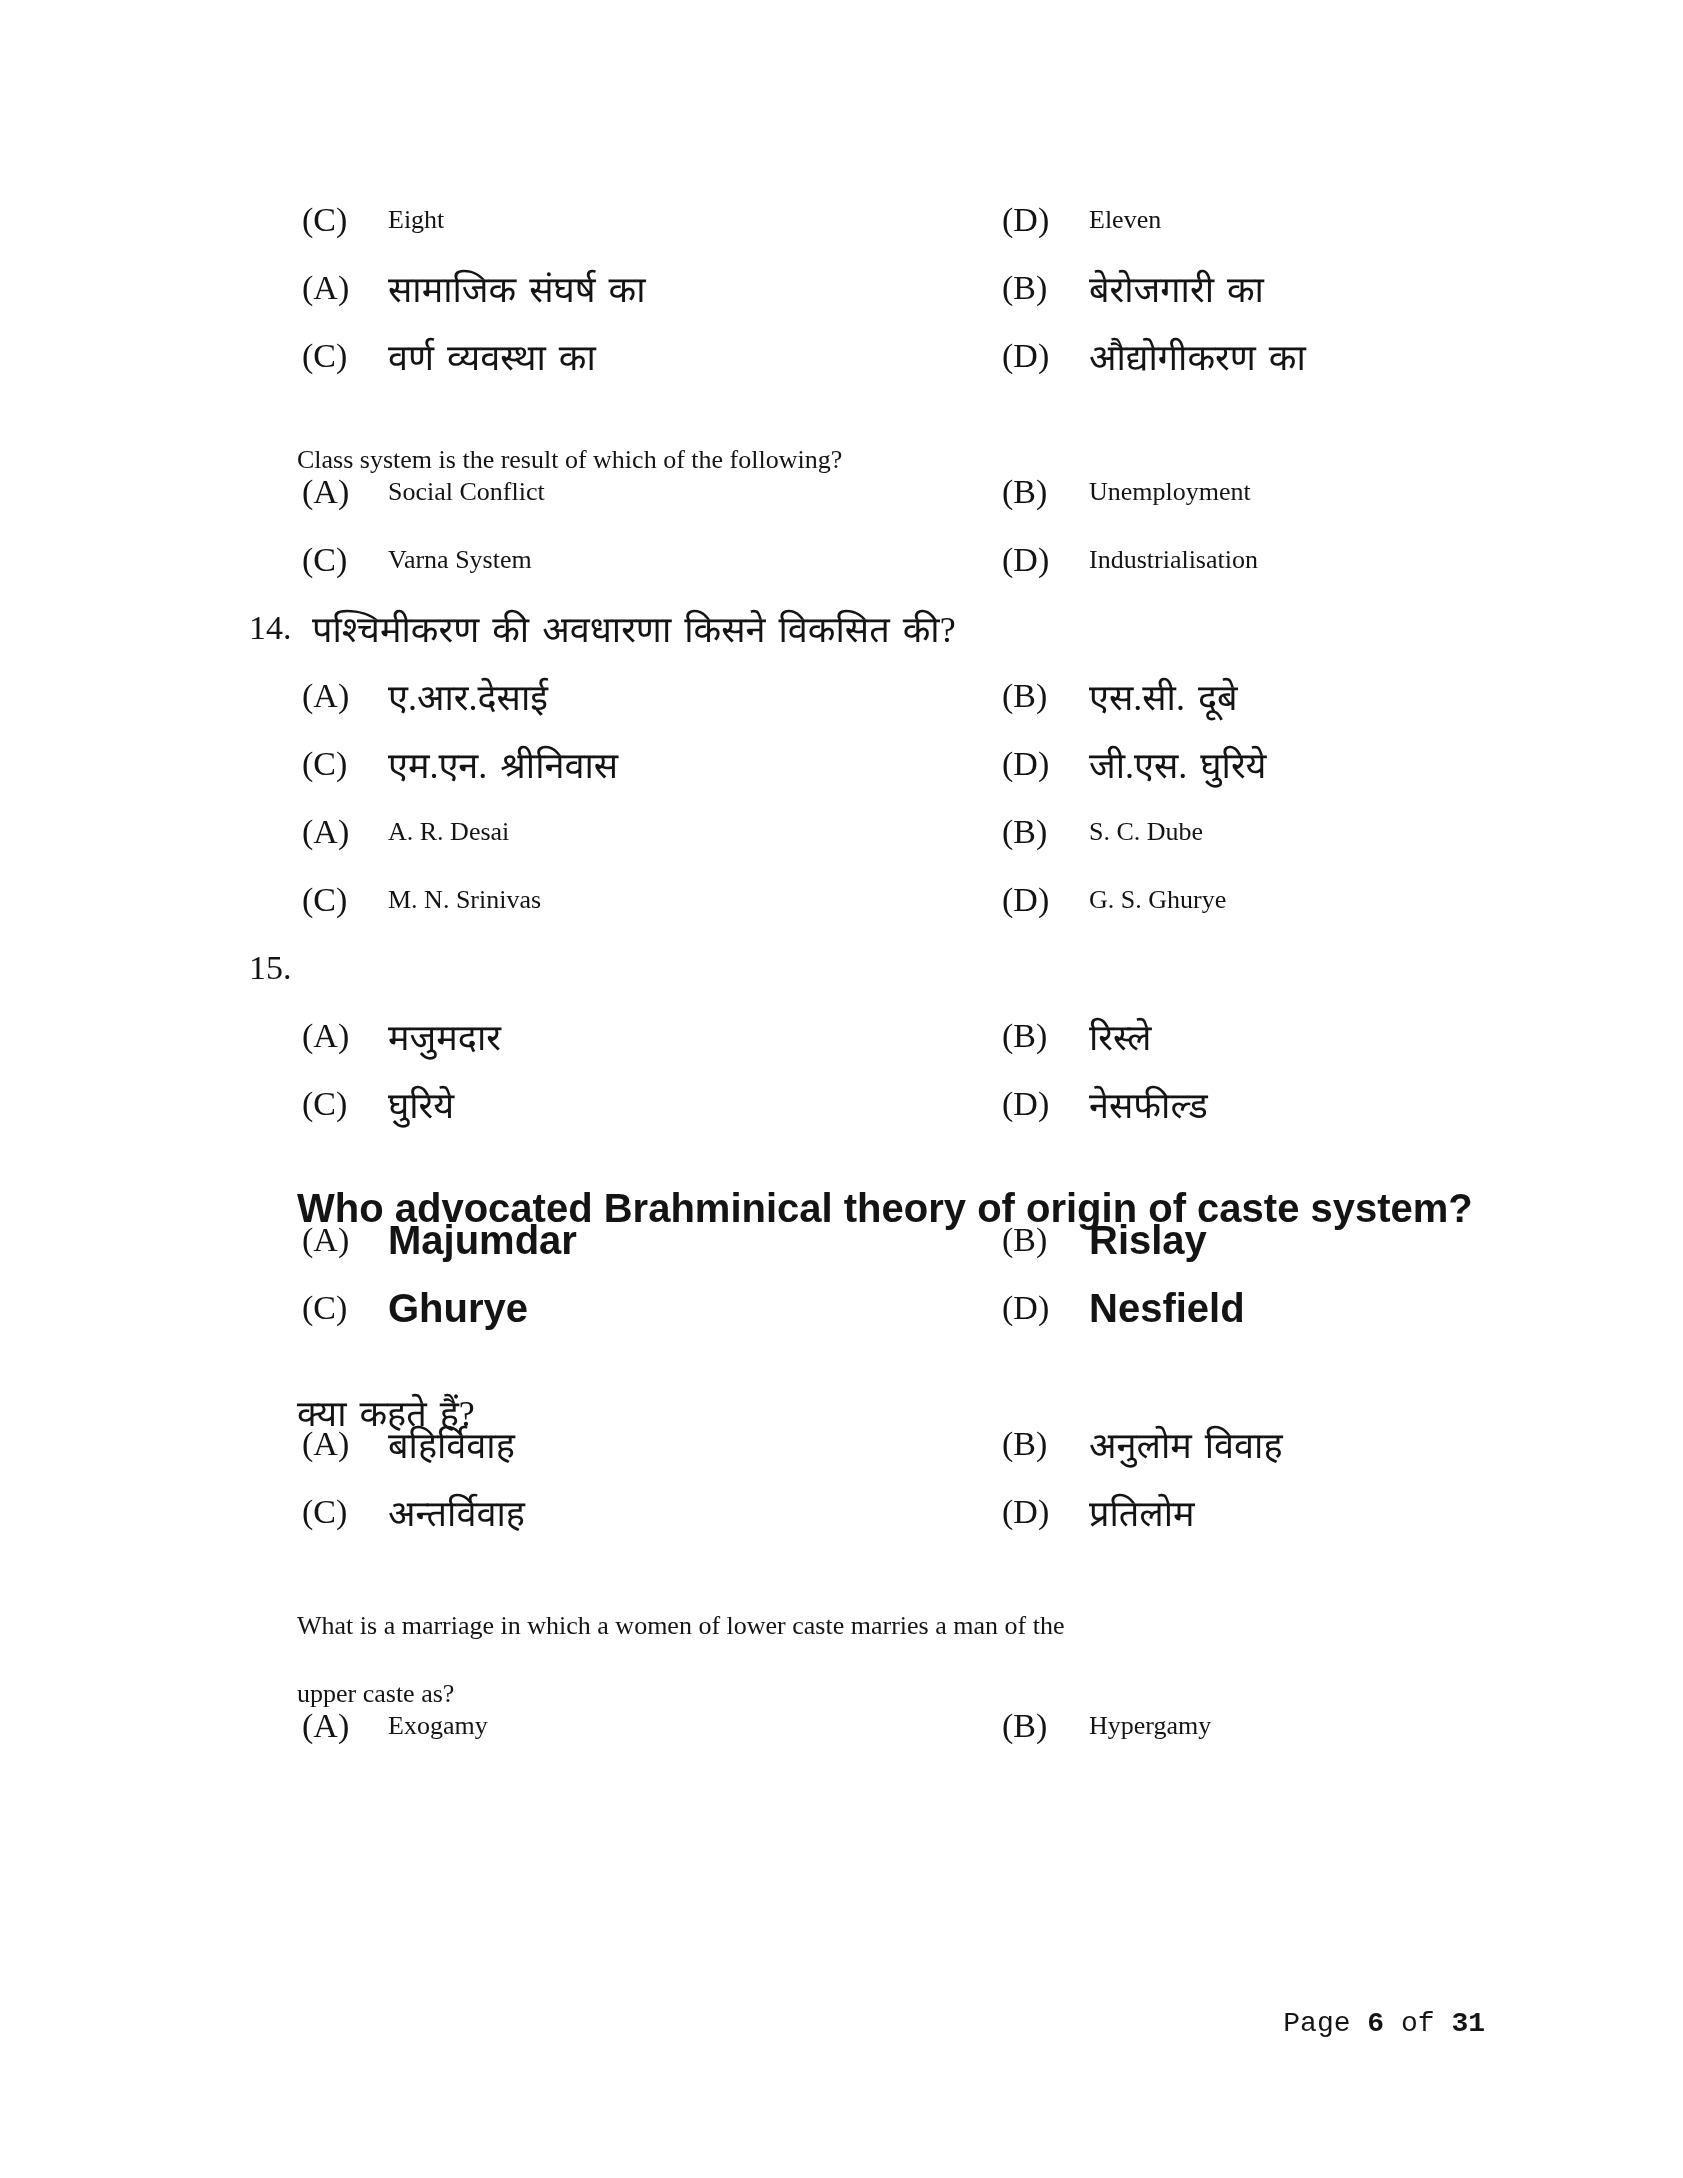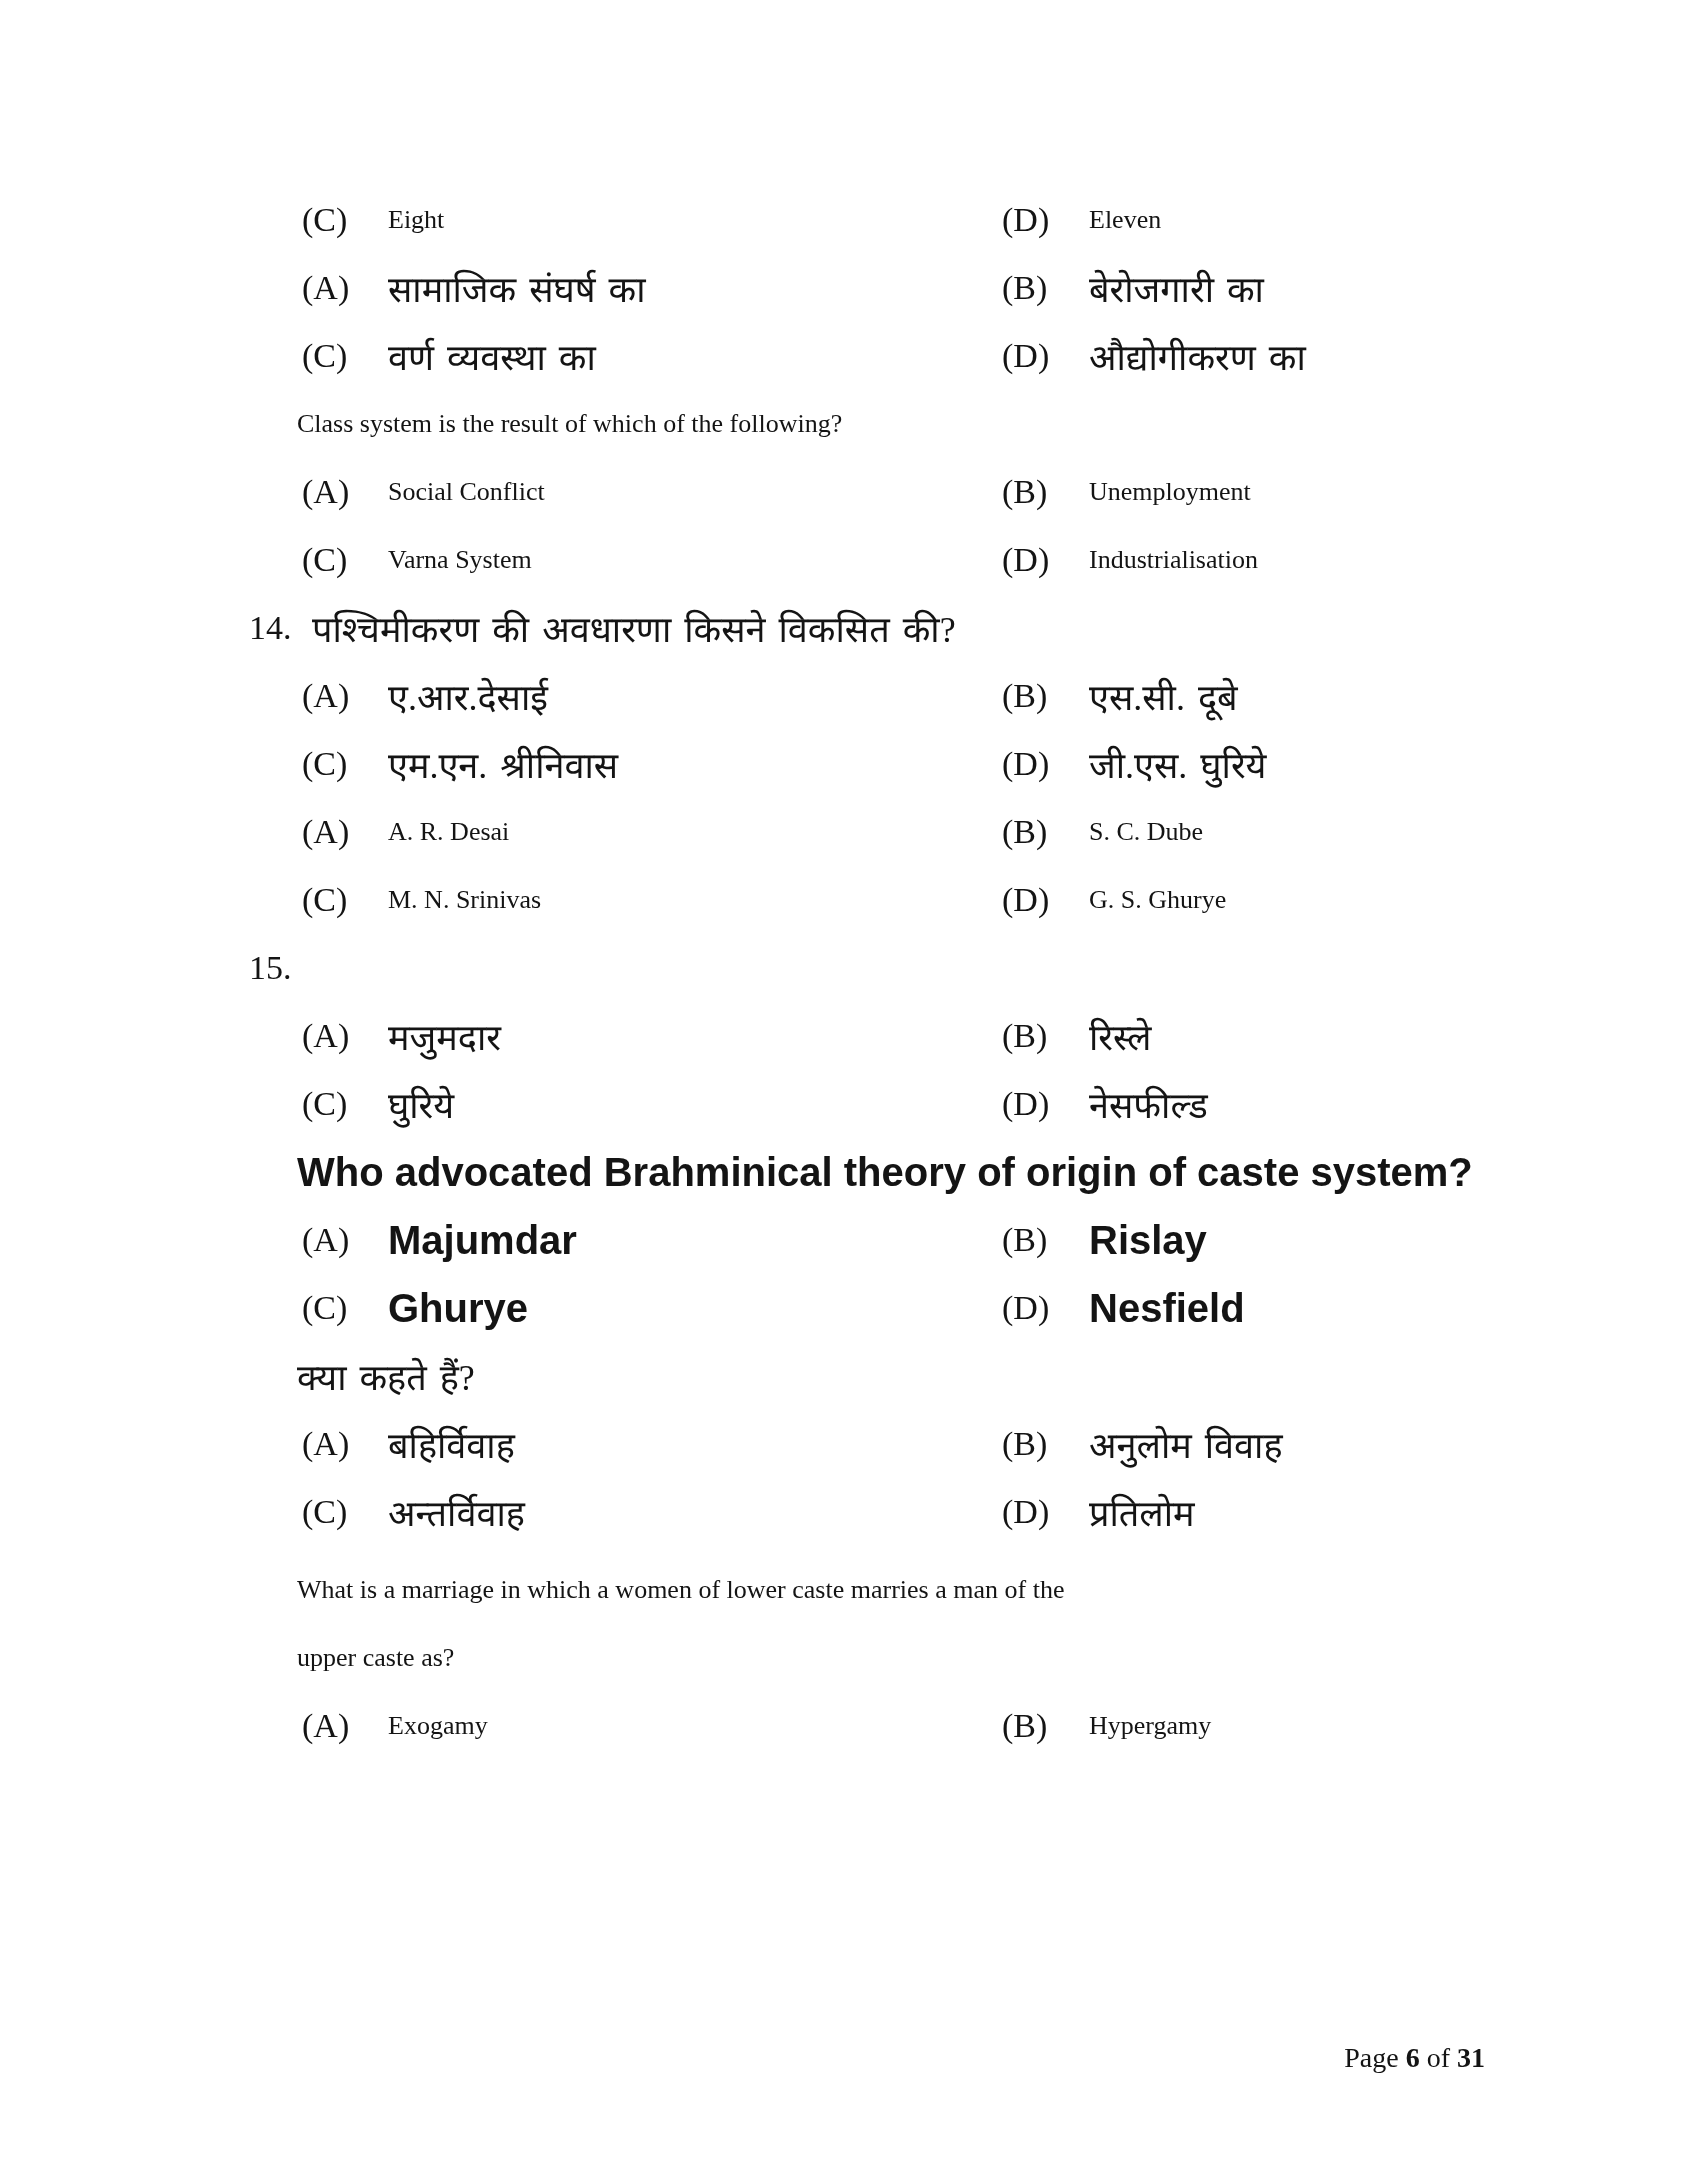--- a/index.html
+++ b/index.html
@@ -22,26 +22,26 @@
   .sans{font-family:"Liberation Sans","DejaVu Sans",sans-serif;font-size:40px;font-weight:600;}
   .hindi{font-family:"Liberation Serif","DejaVu Serif",serif;font-size:36px;word-spacing:4px;}
   .lbl{font-family:"Liberation Serif","DejaVu Serif",serif;font-size:34px;}
   .lbl.a{left:302px;}
   .txt.a{left:388px;}
   .lbl.b{left:1002px;}
   .txt.b{left:1089px;}
   .qnum{left:249px;font-family:"Liberation Serif","DejaVu Serif",serif;font-size:34px;}
   .qnum.numsans{font-family:"Liberation Sans","DejaVu Sans",sans-serif;font-size:33px;font-weight:600;}
   .qtext{left:312px;}
-  .sub{left:297px;}
+  .sub{left:297px;margin-top:36px;}
   .gap10{margin-top:10px;}
   .footer{
     position:absolute;top:2008px;right:198px;
-    font-family:Liberation Serif, serif;
-    font-size:28px;color:#141414;white-space:nowrap;margin-top:34px;
+    font-family:Liberation Mono, monospace;
+    font-size:28px;color:#141414;white-space:nowrap;
   }
   .footer b{font-weight:700;}
 </style>
 </head>
 <body>
 
 <div class="page">
   <div class="rows">
 
     <div class="row">

